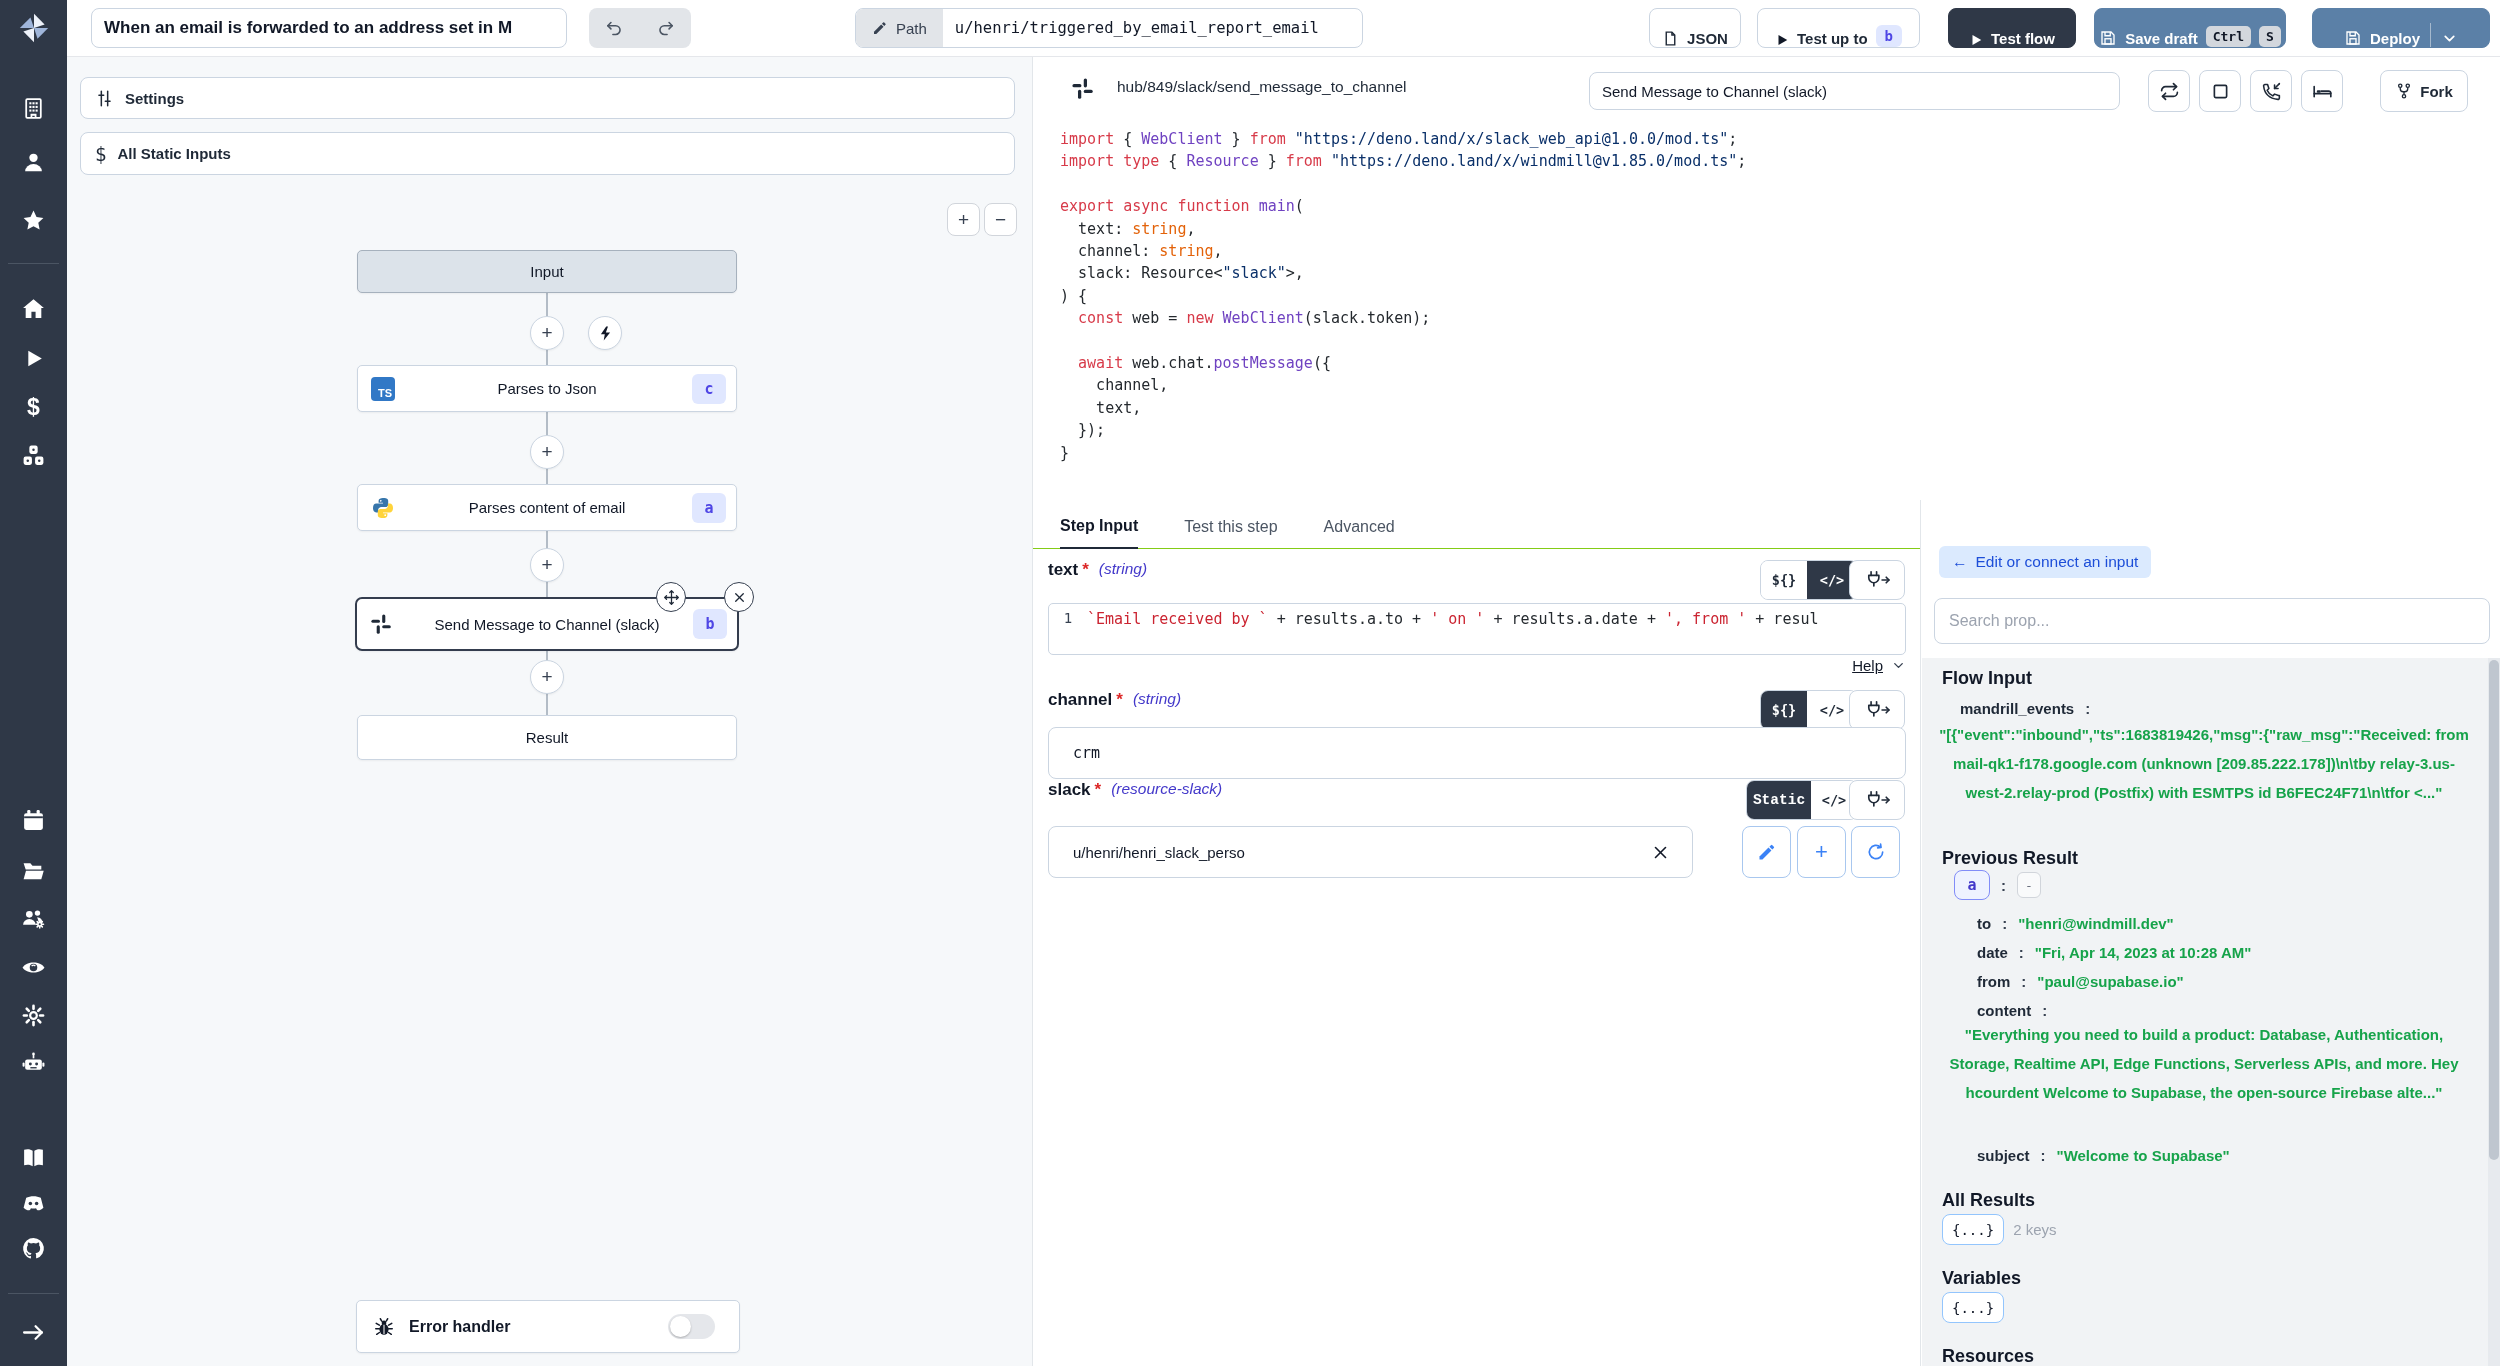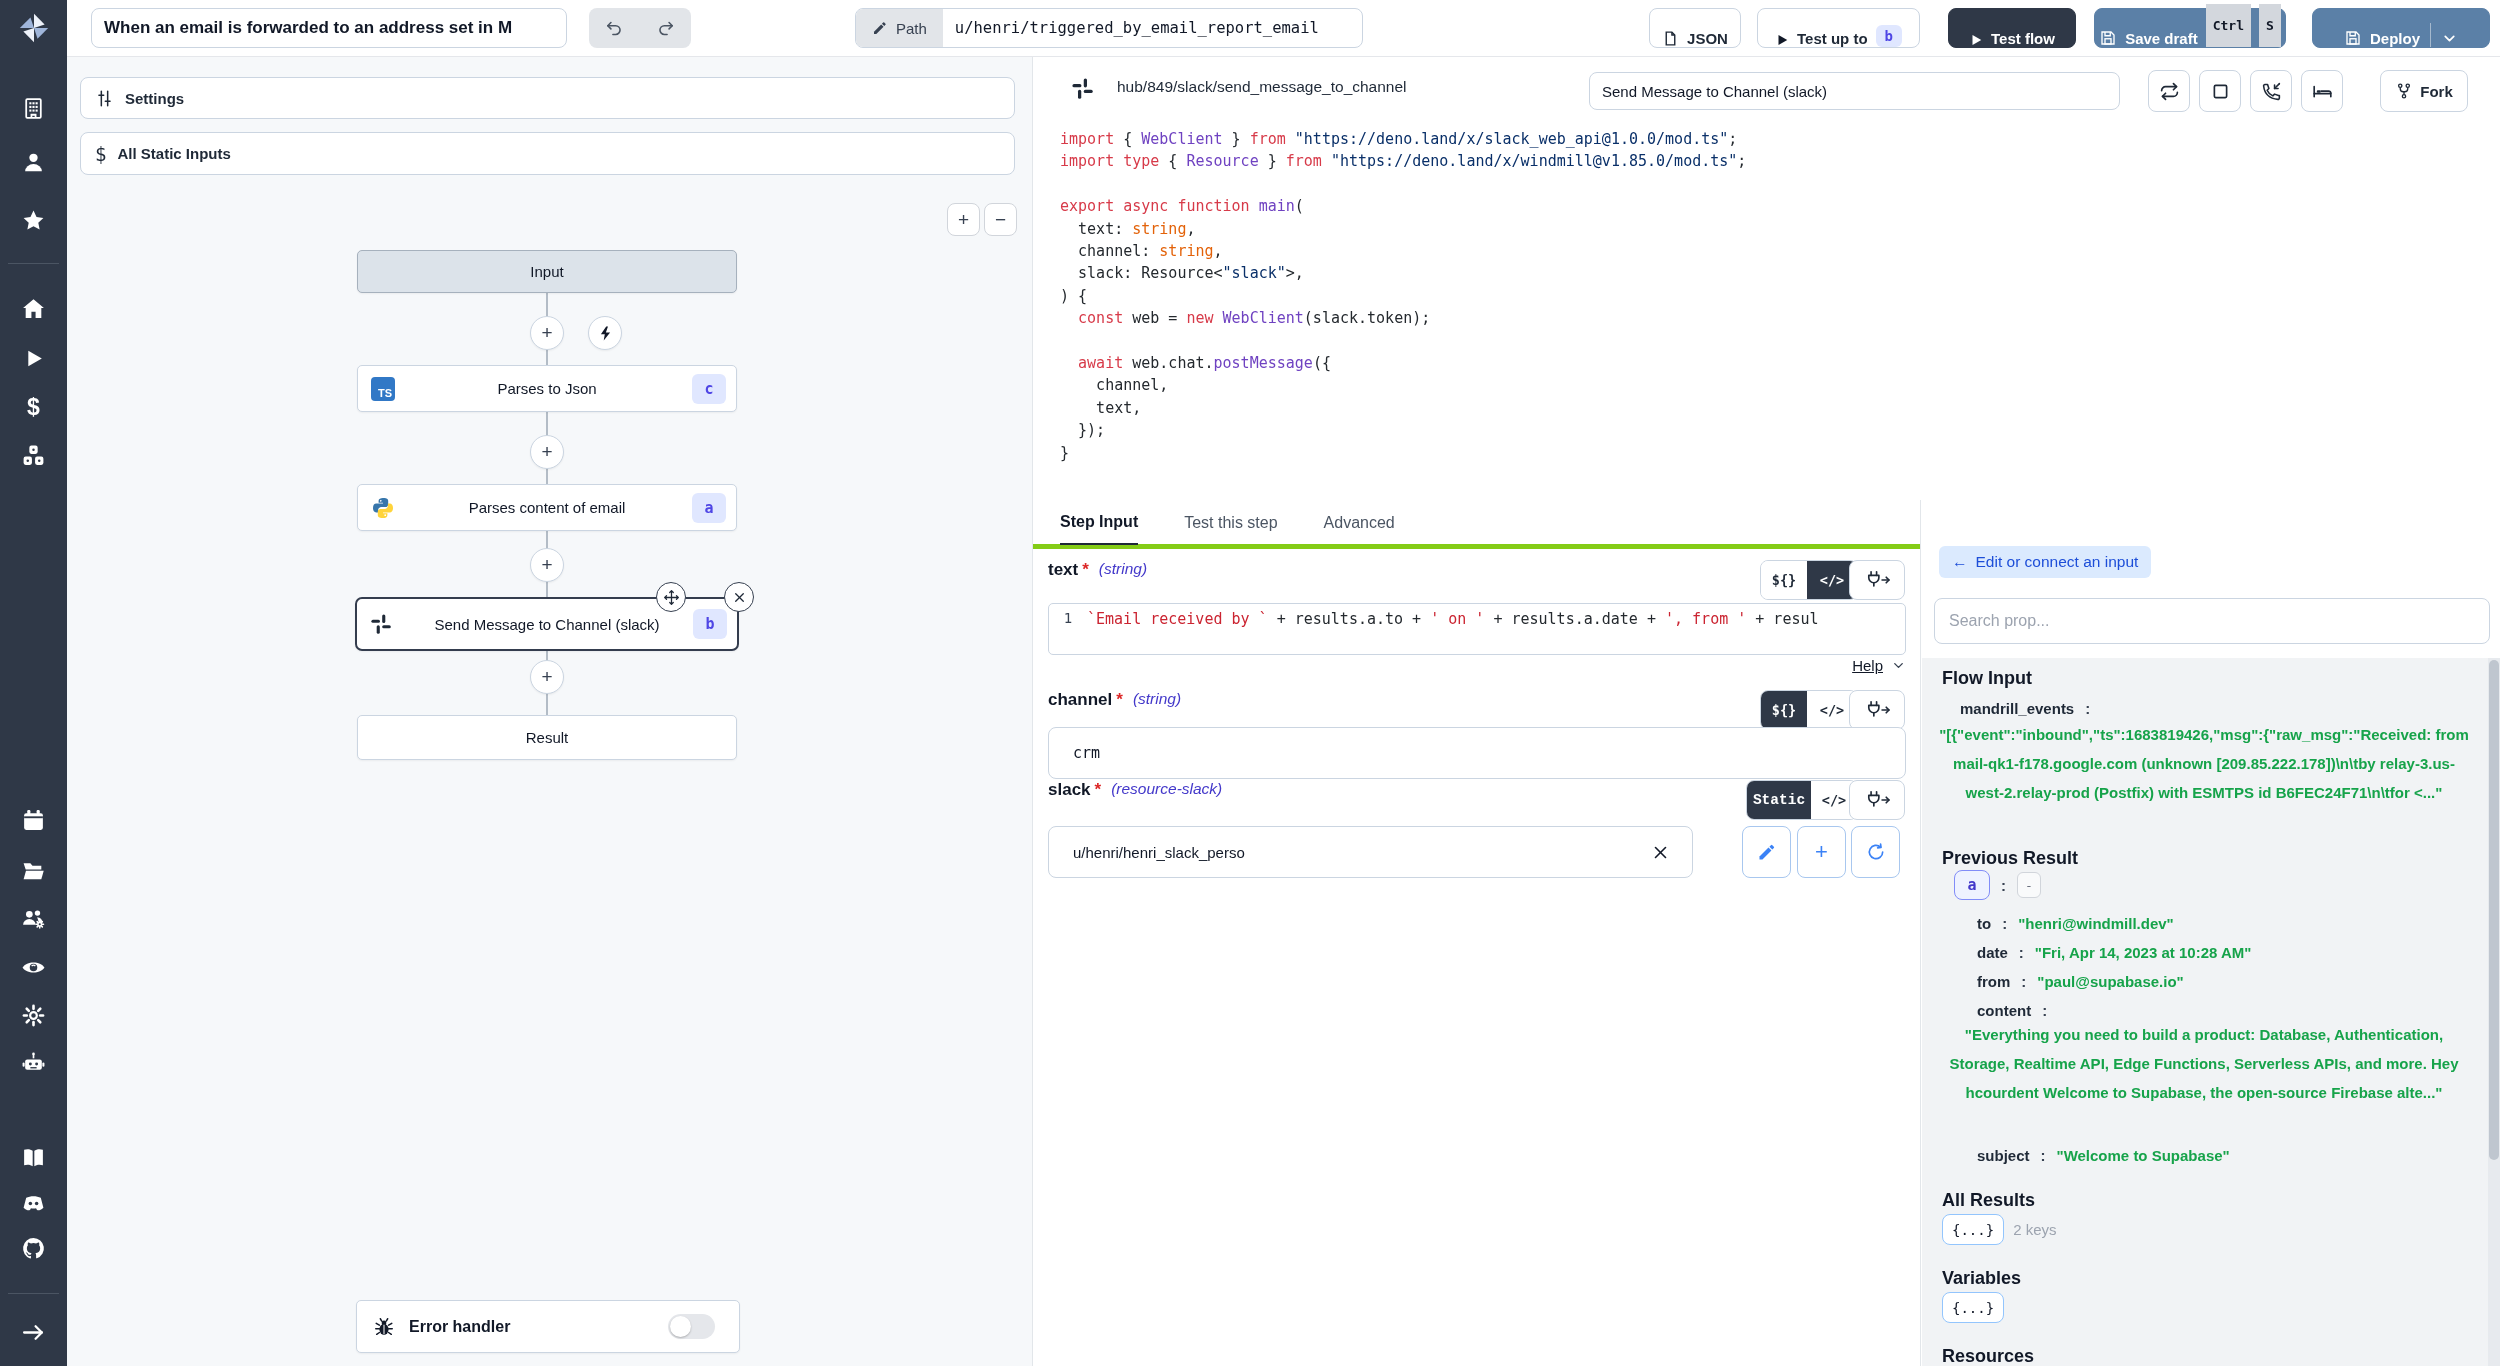--- a/index.html
+++ b/index.html
@@ -13,21 +13,21 @@
   .topbar { position:absolute; left:0; top:0; width:2500px; height:57px; background:#fff; border-bottom:1px solid #e5e7eb; z-index:5; }
   .title-input { position:absolute; left:91px; top:8px; width:476px; height:40px; border:1px solid #cbd5e1; border-radius:8px; padding:0 12px; font-family:"Liberation Sans",sans-serif; font-size:17px; font-weight:700; color:#111827; }
   .undo-group { position:absolute; left:589px; top:8px; width:102px; height:40px; background:#e2e5e9; border-radius:8px; display:flex; align-items:center; justify-content:space-around; }
   .undo-group svg { width:19px; height:19px; }
   .path-group { position:absolute; left:855px; top:8px; width:508px; height:40px; border:1px solid #cbd5e1; border-radius:8px; display:flex; overflow:hidden; background:#fff; }
   .path-label { background:#e2e5e9; display:flex; align-items:center; gap:8px; padding:0 16px; font-size:15px; color:#374151; font-weight:500; }
   .path-value { display:flex; align-items:center; padding:0 12px; font-size:15.5px; color:#111827; }
   .tb-btn { position:absolute; top:8px; height:40px; border:1px solid #cbd5e1; border-radius:8px; background:#fff; display:flex; align-items:flex-end; justify-content:center; gap:8px; font-size:15px; font-weight:700; color:#1f2937; cursor:pointer; }
   .tb-dark { background:#2f3847; border-color:#2f3847; color:#fff; }
   .tb-blue { background:#5b80a7; border-color:#5b80a7; color:#fff; }
-  .kbd { font-family:"DejaVu Sans Mono",monospace; font-size:13px; font-weight:700; color:#111827; background:#d3d7dd; border-radius:0; padding:14px 7px; }
+  .kbd { font-family:"DejaVu Sans Mono",monospace; font-size:13px; font-weight:700; color:#111827; background:#d3d7dd; border-radius:5px; padding:3px 7px; }
   .badge-b { font-family:"DejaVu Sans Mono",monospace; font-size:14px; font-weight:700; color:#4f46e5; background:#e0e7ff; border-radius:6px; padding:3px 9px; }
   .dep-sep { width:1px; height:24px; background:rgba(255,255,255,.45); margin:0 2px; }
 
   
   .rail { position:absolute; left:0; top:0; width:67px; height:1366px; background:#2f3847; z-index:10; display:block; }
   .rail-item { position:absolute; left:0; width:67px; height:40px; display:flex; align-items:center; justify-content:center; cursor:pointer; }
   .rail-item svg { width:25px; height:25px; }
   .rail-div { position:absolute; left:8px; width:51px; height:1px; background:#4b5563; }
   .rail-glyph { color:#fff; font-size:23px; font-weight:700; }
 
@@ -50,21 +50,21 @@
   .rightcol { position:absolute; left:1033px; top:57px; width:1467px; height:1309px; background:#fff; }
   .hub-path { position:absolute; left:72px; top:21px; font-size:15.5px; color:#1f2937;margin-left:12px; }
   .name-input { position:absolute; left:556px; top:15px; width:531px; height:38px; border:1px solid #cbd5e1; border-radius:8px; padding:0 12px; font-size:15px; color:#111827; font-family:"Liberation Sans",sans-serif; }
   .hd-btn { position:absolute; top:13px; width:42px; height:42px; border:1px solid #cbd5e1; border-radius:8px; background:#fff; display:flex; align-items:center; justify-content:center; cursor:pointer; }
   .hd-btn svg { width:21px; height:21px; }
   .fork-btn { position:absolute; left:1347px; top:13px; width:88px; height:42px; border:1px solid #cbd5e1; border-radius:8px; background:#fff; display:flex; align-items:center; justify-content:center; gap:7px; font-size:15px; font-weight:700; color:#1f2937; cursor:pointer; }
 
   .code-editor { position:absolute; left:27px; top:71px; width:1420px; font-family:"DejaVu Sans Mono",monospace; font-size:15px; line-height:22.4px; white-space:pre; }
   .tk-k { color:#d73a49; } .tk-v { color:#6f42c1; } .tk-s { color:#0a3069; } .tk-o { color:#e36209; } .tk-p { color:#24292e; } .tk-r { color:#cb2431; }
 
-  .tabs { position:absolute; left:0; top:448px; width:888px; height:44px; border-bottom:5px solid #84cc16; display:flex; align-items:flex-end; padding-left:27px; gap:46px; }
+  .tabs { position:absolute; left:0; top:448px; width:888px; height:44px; border-bottom:1px solid #84cc16; display:flex; align-items:flex-end; padding-left:27px; gap:46px; }
   .tab { font-size:16px; color:#4b5563; padding-bottom:12px; cursor:pointer; }
   .tab.active { color:#111827; font-weight:700; border-bottom:2.5px solid #1f2937; margin-bottom:-1px; }
 
   .field-label { position:absolute; left:15px; height:40px; display:flex; align-items:flex-start; gap:4px; }
   .fl-name { font-size:17px; font-weight:700; color:#111827; }
   .fl-req { color:#dc2626; font-size:17px; font-weight:700; }
   .fl-type { font-size:15.5px; font-style:italic; color:#4338ca; margin-left:6px; }
   .seg-group { position:absolute; height:40px; display:flex; border:1px solid #cbd5e1; border-radius:8px; overflow:hidden; background:#fff; }
   .seg { display:flex; align-items:center; justify-content:center; font-family:"DejaVu Sans Mono",monospace; font-size:13.5px; font-weight:700; color:#1f2937; cursor:pointer; background:#fff; }
   .seg.dark { background:#2f3847; color:#fff; }

